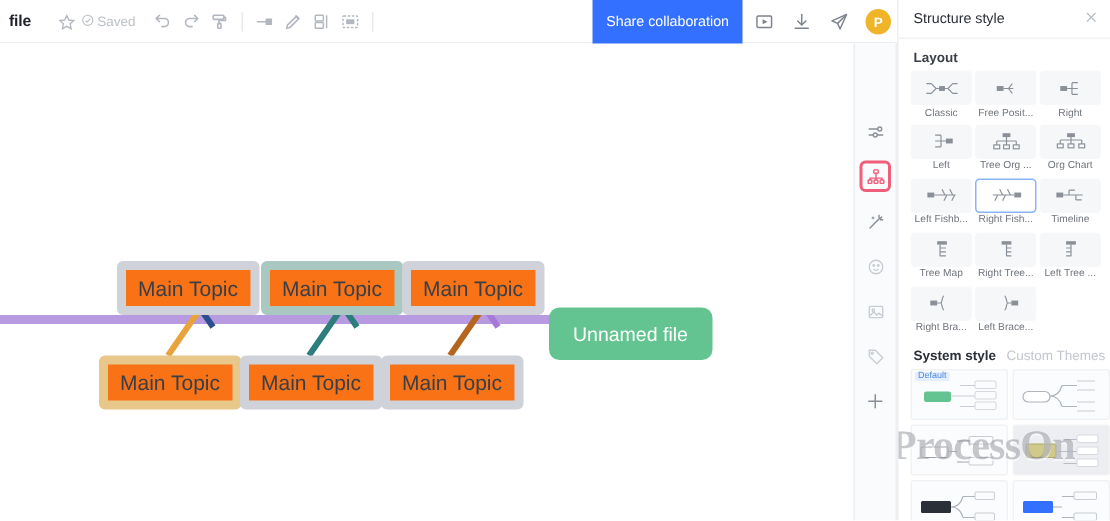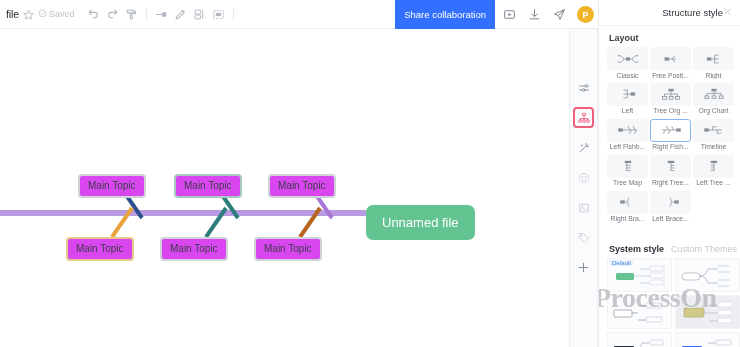--- a/index.html
+++ b/index.html
@@ -9,21 +9,21 @@
     background: #ffffff; overflow: hidden;
   }
   #app { position: relative; width: 740px; height: 347px; background:#fff; }
 
   
   .topbar {
     position: absolute; left:0; top:0; width: 598px; height: 29px;
     background:#ffffff; border-bottom:1px solid #eceef1;
     display:flex; align-items:center; padding-left:6px; gap:0px;
   }
-  .file-name { font-size:10.5px; font-weight:normal; color:#1f2329; margin-right:0; letter-spacing:-.1px;}
+  .file-name { font-size:10.5px; font-weight:bold; color:#1f2329; margin-right:14px; letter-spacing:-.1px;}
   .tb-ico { width:19px; height:19px; display:flex; align-items:center; justify-content:center;
             color:#b3b8c0; cursor:pointer; }
   .tb-ico svg { display:block; }
   .saved { display:flex; align-items:flex-start; gap:2px; color:#bcc1c8; font-size:9px; margin-right:4px;}
   .tb-sep { width:1px; height:13px; background:#e8eaed; margin:0 5px; }
   .tb-gap { width:5px; }
   .topbar-right {
     position:absolute; right:0; top:0; height:29px; display:flex; align-items:center; gap:0px; padding-right:4px;
   }
   .share-btn {
@@ -38,22 +38,22 @@
     margin-left:7px; cursor:pointer; font-weight:600;
   }
 
   
   .canvas {
     position:absolute; left:0; top:29px; width:598px; height:318px;
     background:#fff; overflow:hidden;
   }
   .canvas svg.wires { position:absolute; left:0; top:0; }
   .node {
-    position:absolute; background:#d946ef; border:2px solid #4c1d95; border-radius:4px;
-    font-size:10px; color:#3a3f47; padding:5px 8px; white-space:nowrap; line-height:1;
+    position:absolute; background:#f97316; border:6px solid #4c1d95; border-radius:4px;
+    font-size:14px; color:#3a3f47; padding:5px 8px; white-space:nowrap; line-height:1;
     cursor:pointer;
   }
   .central {
     position:absolute; background:#63c492; border:none; border-radius:7px;
     font-size:13px; color:#ffffff; padding:11px 16px; white-space:nowrap;
     line-height:1; cursor:pointer;
   }
 
   
   .rail {
@@ -67,21 +67,21 @@
   }
   .rail-ico.active { border:2px solid #ef5f7b; color:#ef5f7b; }
   .rail-ico.dim { color:#c8cdd3; }
 
   
   .panel {
     position:absolute; right:0; top:0; width:142px; height:347px;
     background:#ffffff; border-left:1px solid #eceef1; overflow:hidden;
   }
   .panel-head {
-    height:26px; display:flex; align-items:center; justify-content:flex-end;
+    height:26px; display:flex; align-items:center; justify-content:space-between;
     padding:0 8px 0 10px; border-bottom:1px solid #f0f1f3;
   }
   .panel-title { font-size:9.5px; color:#2b3038; font-weight:500;}
   .close-x { color:#b8bdc4; cursor:pointer; font-size:11px; line-height:1; }
   .sect-label { font-size:9px; color:#3a3f47; font-weight:bold; padding:7px 0 4px 10px; }
 
   .lay-grid {
     display:grid; grid-template-columns: repeat(3, 41px); gap:4px 2px;
     padding-left:8px;
   }
@@ -91,21 +91,21 @@
     display:flex; align-items:center; justify-content:center; border:1px solid transparent;
   }
   .lay-cell.sel .lay-thumb { background:#fff; border:1px solid #8ab4f8; }
   .lay-name {
     font-size:6.8px; color:#70757c; text-align:center; margin-top:1.5px;
     white-space:nowrap; overflow:hidden; line-height:1.1;
   }
 
   .style-tabs { display:flex; align-items:baseline; gap:7px; padding:9px 0 4px 10px; }
   .st-tab { font-size:9px; color:#c2c7ce; cursor:pointer; }
-  .st-tab.on { color:#2b3038; font-weight:bold; font-size:9px;margin-top:12px; }
+  .st-tab.on { color:#2b3038; font-weight:bold; font-size:9px; }
 
   .theme-grid { display:grid; grid-template-columns: repeat(2, 65px); gap:3px; padding-left:8px; }
   .theme-cell { width:65px; height:34px; background:#fbfcfd; border-radius:2px;
                 position:relative; overflow:hidden; cursor:pointer; border:1px solid #f1f2f4;}
   .theme-cell.shaded { background:#eceef1; }
   .theme-tag {
     position:absolute; left:2px; top:1px; font-size:6px; color:#4d8ae0;
     background:#e4eefc; padding:0 2px; border-radius:1px; z-index:2;
   }
   .watermark {

